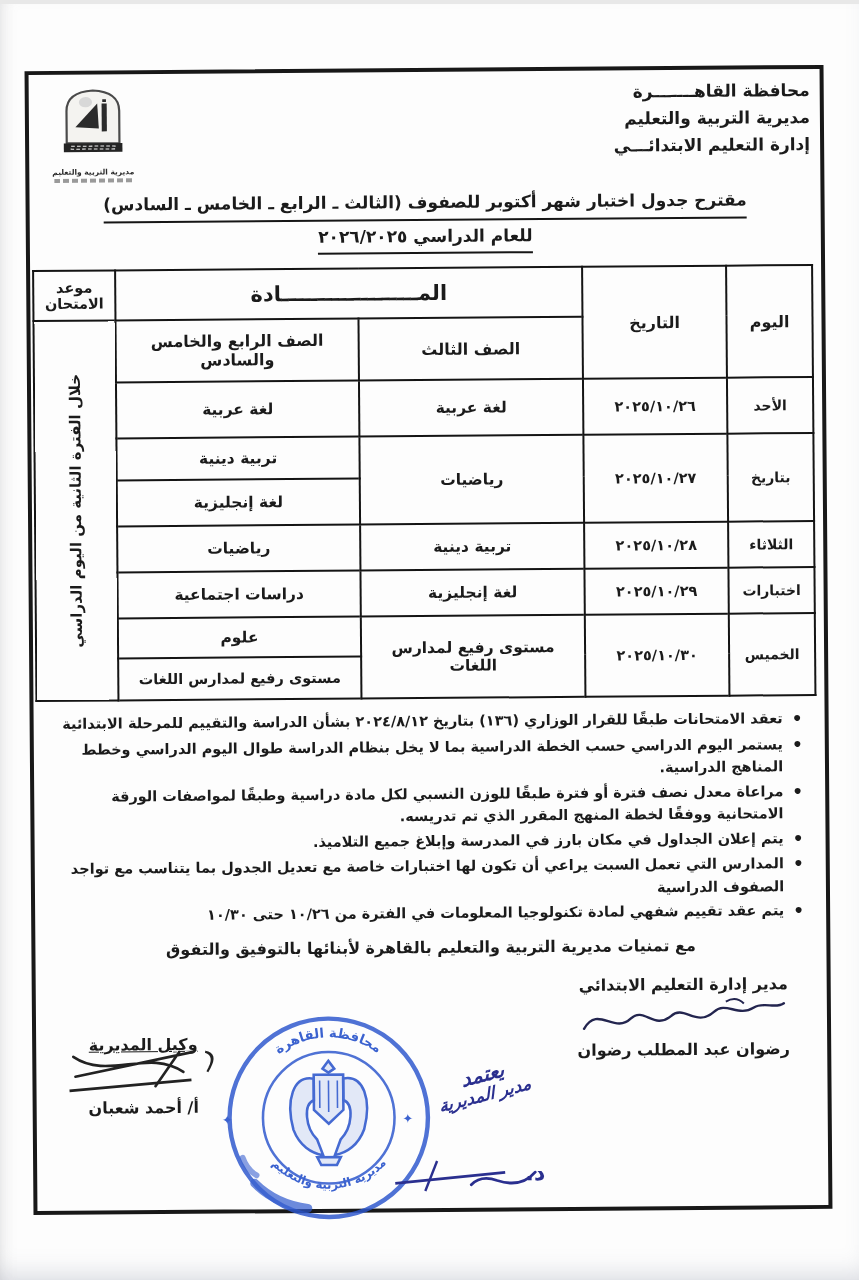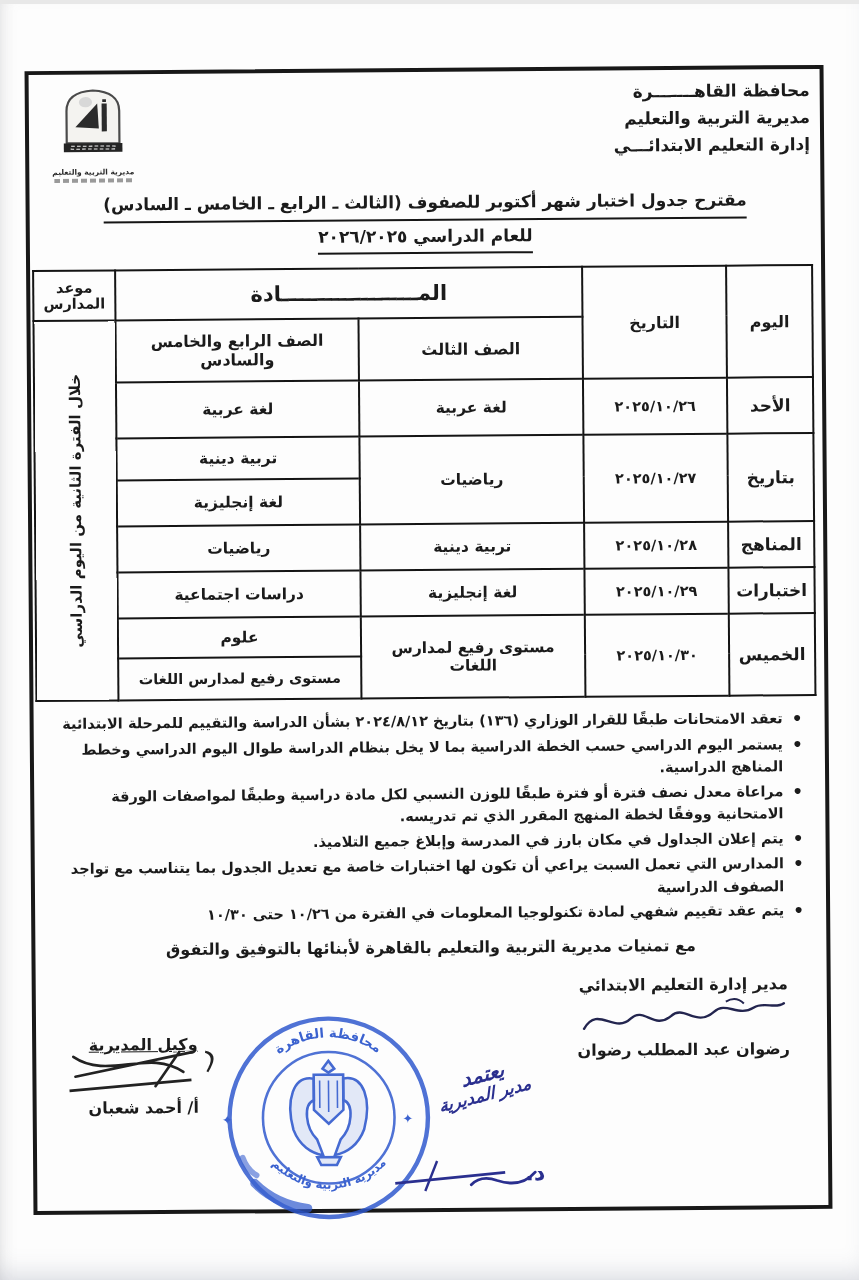--- a/index.html
+++ b/index.html
@@ -24,21 +24,21 @@
   .logo-engline { height:4px; width:78px; margin:2px auto 0; background:repeating-linear-gradient(90deg,#9a9a9a 0 6px,transparent 6px 9px); }
   
   .title-block { text-align:center; margin-top:4px; }
   .title-line { display:inline-block; font-weight:bold; font-size:17px; border-bottom:2px solid #161616; padding-bottom:3px; line-height:1.5; }
   .title-line2 { margin-top:3px; letter-spacing:.5px; }
   
   table.schedule { border-collapse:collapse; margin:13px auto 0; width:779px; table-layout:fixed; }
   table.schedule td { border:2.6px solid #141414; text-align:center; vertical-align:middle; font-weight:bold; padding:3px 4px; background:#fdfdfd; }
   td.c-subject { font-size:21px; letter-spacing:1px; }
   td.c-head { font-size:16px; }
-  td.c-day { font-size:17px; }
+  td.c-day { font-size:14px; }
   td.c-date { font-size:14.5px; letter-spacing:2px; white-space:nowrap; }
   td.c-subj { font-size:15.5px; }
   td.vcell { position:relative; }
   .vtext { position:absolute; top:50%; left:50%; transform:translate(-50%,-50%) rotate(-90deg); white-space:nowrap; font-weight:bold; font-size:15px; letter-spacing:1px; }
   
   .notes { margin:11px 14px 0 8px; }
   .note { display:flex; gap:9px; font-weight:bold; font-size:14.5px; line-height:1.55; margin-bottom:2px; }
   .note .marker::before { content:"•"; font-size:17px; line-height:1.4; }
   .closing { text-align:center; font-weight:bold; font-size:16px; margin-top:12px; }
   
@@ -93,21 +93,21 @@
           <col style="width:144px">
           <col style="width:224px">
           <col style="width:243px">
           <col style="width:82px">
       </colgroup>
       <tbody>
           <tr style="height:50px">
         <td class="c-head" rowspan="2">اليوم</td>
         <td class="c-head" rowspan="2">التاريخ</td>
         <td class="c-subject" colspan="2">المـــــــــــــــــــادة</td>
-        <td class="c-head" style="font-size:14.5px">موعد المدارس</td>
+        <td class="c-head" style="font-size:14.5px">موعد الامتحان</td>
       </tr>
       <tr style="height:62px">
         <td class="c-head">الصف الثالث</td>
         <td class="c-head">الصف الرابع والخامس والسادس</td>
         <td class="vcell" rowspan="8">
           <div class="vtext">خلال الفترة الثانية من اليوم الدراسي</div>
         </td>
       </tr>
       <tr style="height:56px">
         <td class="c-day">الأحد</td>
@@ -118,21 +118,21 @@
       <tr style="height:42px">
         <td class="c-day" rowspan="2">بتاريخ</td>
         <td class="c-date" rowspan="2">٢٠٢٥/١٠/٢٧</td>
         <td class="c-subj" rowspan="2">رياضيات</td>
         <td class="c-subj">تربية دينية</td>
       </tr>
       <tr style="height:46px">
         <td class="c-subj">لغة إنجليزية</td>
       </tr>
       <tr style="height:46px">
-        <td class="c-day">المناهج</td>
+        <td class="c-day">الثلاثاء</td>
         <td class="c-date">٢٠٢٥/١٠/٢٨</td>
         <td class="c-subj">تربية دينية</td>
         <td class="c-subj">رياضيات</td>
       </tr>
       <tr style="height:46px">
         <td class="c-day">اختبارات</td>
         <td class="c-date">٢٠٢٥/١٠/٢٩</td>
         <td class="c-subj">لغة إنجليزية</td>
         <td class="c-subj">دراسات اجتماعية</td>
       </tr>

